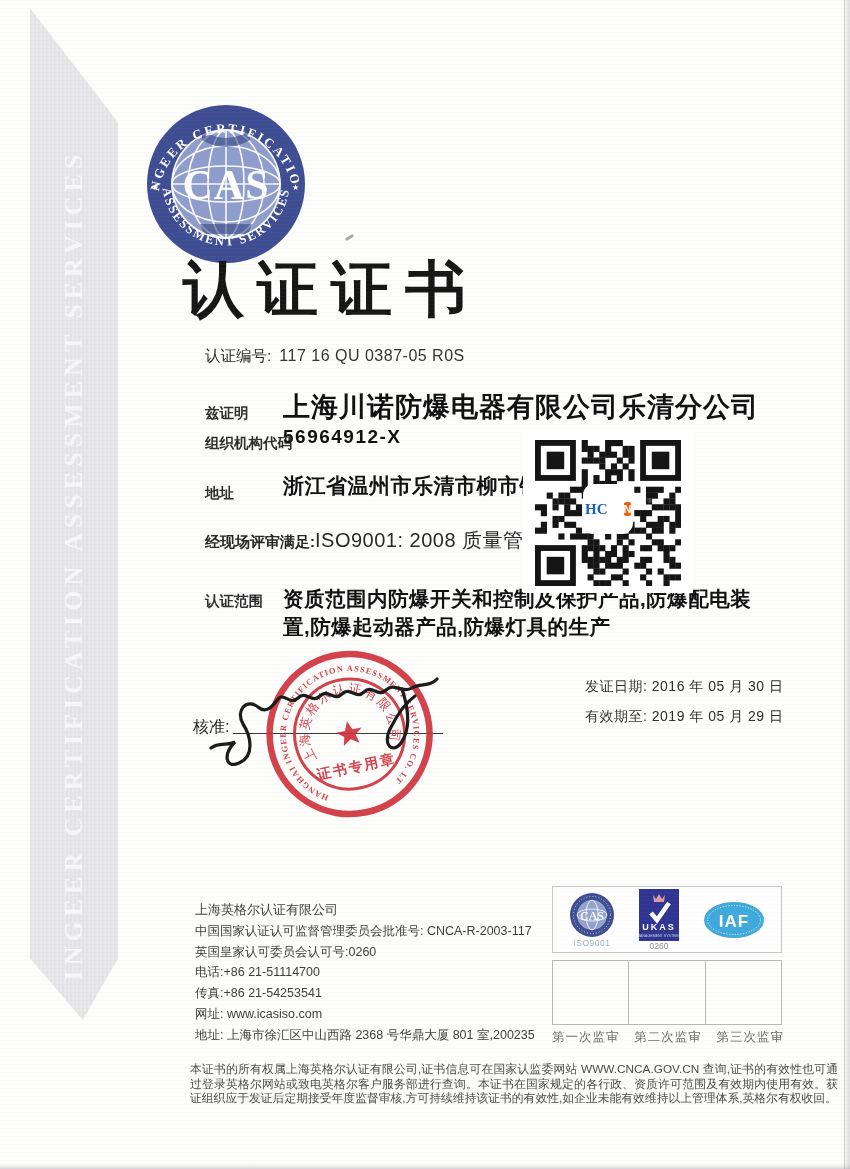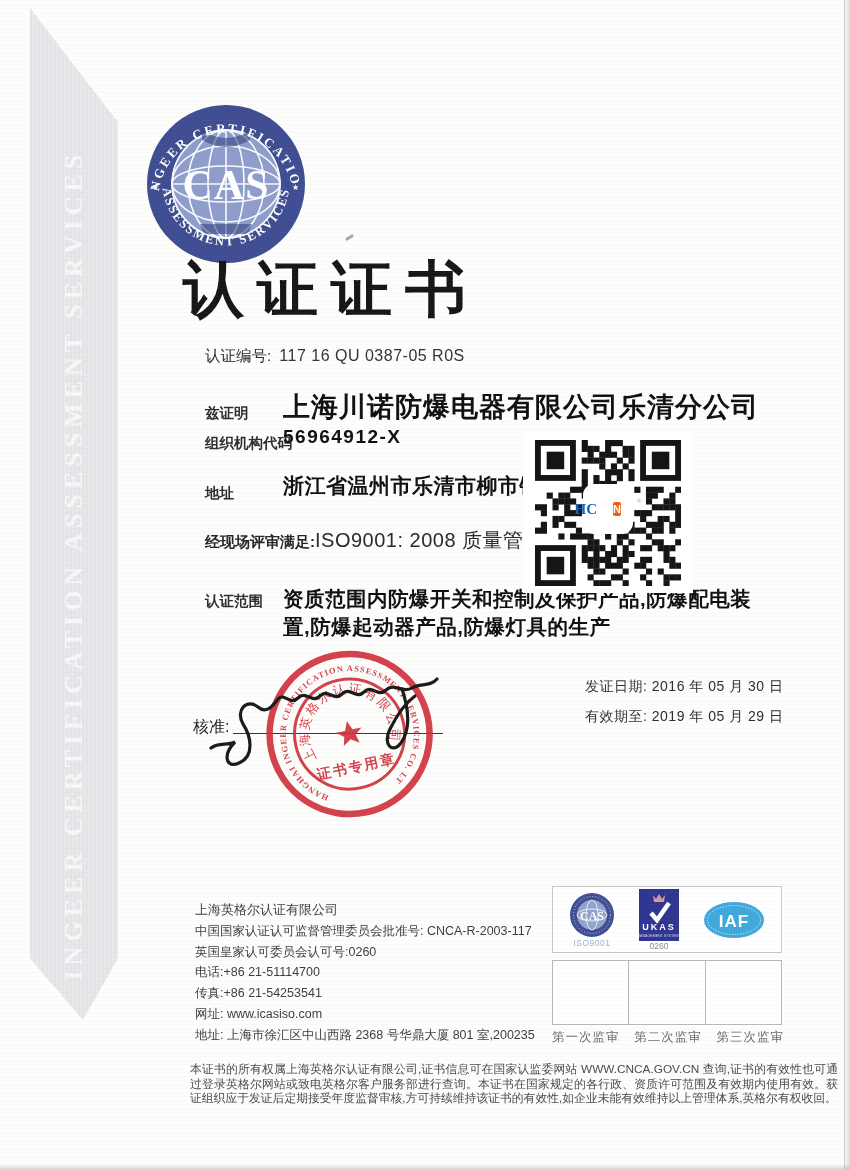--- a/index.html
+++ b/index.html
@@ -48,21 +48,21 @@
   .row-standard .val{font-size:20px;font-weight:400;color:#2a2a2a;letter-spacing:.5px;}
   .lbl-scope{left:205px;top:592px;font-size:14.5px;font-weight:bold;}
   .val-scope{left:283px;top:585px;width:474px;font-size:20.5px;font-weight:800;color:#101010;line-height:28px;letter-spacing:.5px;}
 
   
   .qr-box{left:523px;top:432px;width:170px;height:161px;background:#fff;z-index:5;}
   .qr-modules{position:absolute;left:12px;top:8px;width:146px;height:146px;}
   .qr-logo{
     position:absolute;left:62px;top:54px;width:46px;height:46px;background:#fff;
     border-radius:9px;box-shadow:0 0 0 2px #fff,0 1px 3px rgba(0,0,0,.25);
-    display:flex;align-items:center;justify-content:center;gap:16px;
+    display:flex;align-items:center;justify-content:space-between;gap:16px;
   }
   .qr-logo .hc{color:#1663b8;font-weight:800;font-size:15px;letter-spacing:0;font-family:"Liberation Serif",serif;}
   .qr-logo .nbox{display:inline-block;background:#e8630c;color:#fff;font-weight:800;font-size:11px;
     width:14px;height:14px;line-height:14px;text-align:center;border-radius:2px;}
   .qr-logo .tm{color:#9aa4b5;font-size:6px;align-self:flex-start;margin-top:12px;}
 
   
   .lbl-approve{left:193px;top:717px;font-size:16px;color:#1f1f1f;}
   .sign-line{left:233px;top:733px;width:210px;height:1px;background:#3a3a3a;}
   .signature{left:205px;top:650px;z-index:4;}

